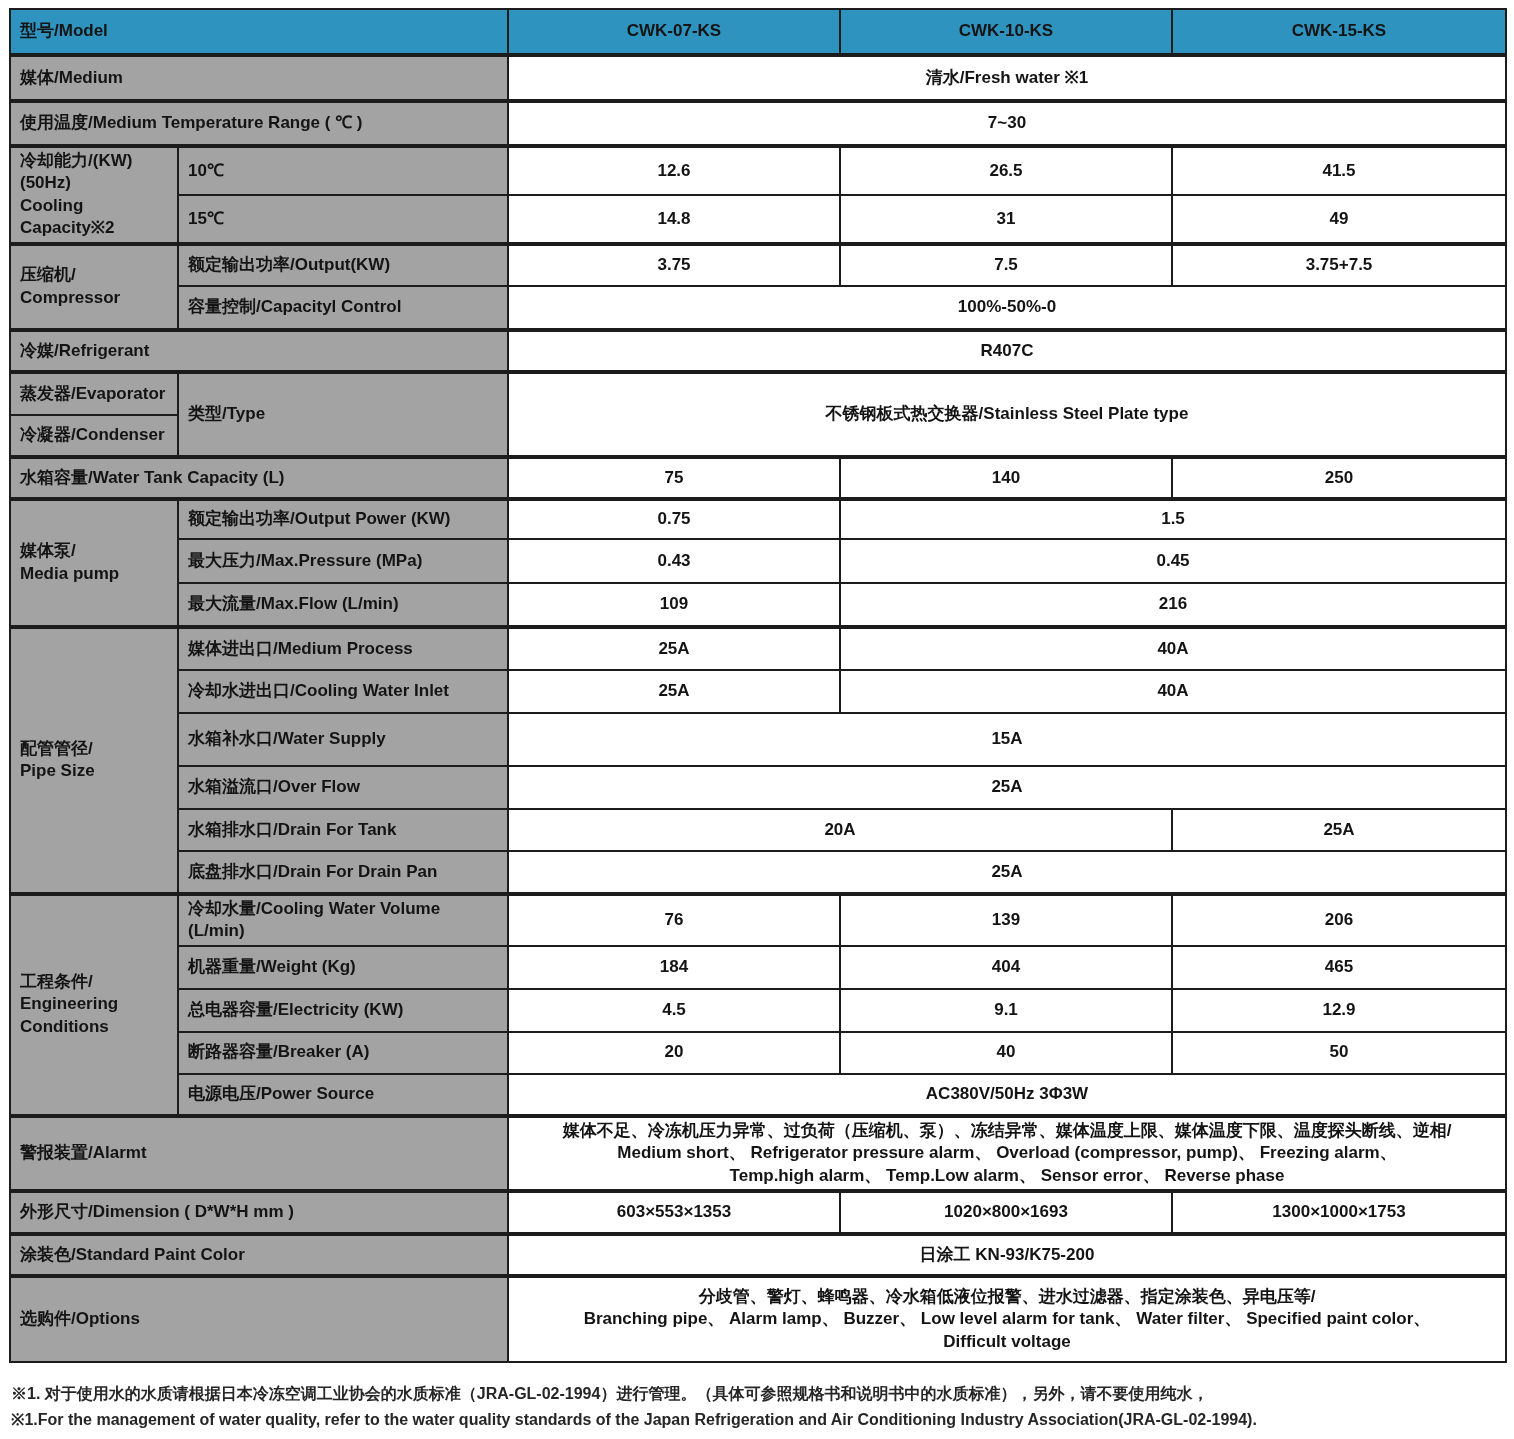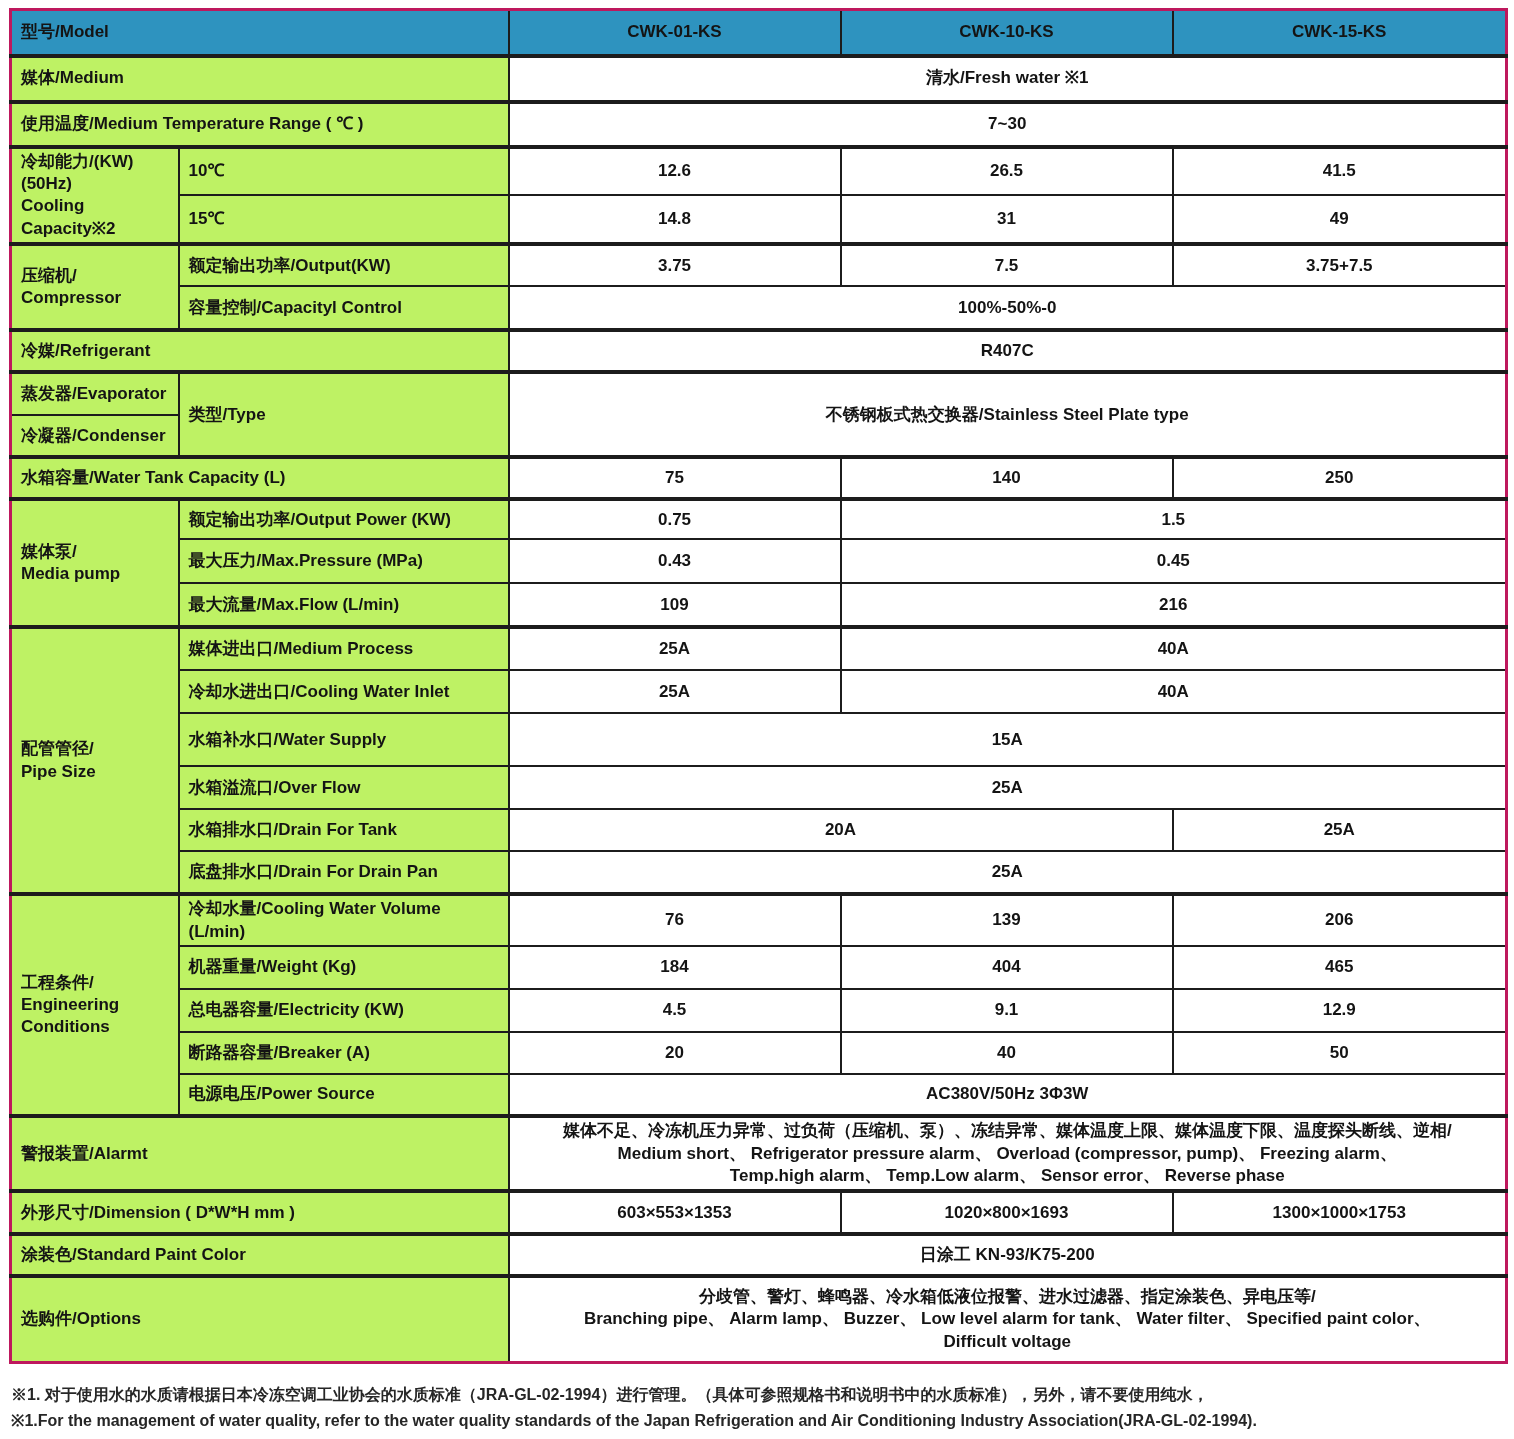--- a/index.html
+++ b/index.html
@@ -13,34 +13,34 @@
     width: 1514px;
     height: 1439px;
     box-sizing: border-box;
     padding: 8px 9px 0 9px;
     background: #ffffff;
   }
   table.spec {
     border-collapse: collapse;
     table-layout: fixed;
     width: 1496px;
-    border: 3px solid #be185d;
+    border: 1px solid #be185d;
   }
   table.spec td, table.spec th {
     border: 2px solid #1c1c1c;
     padding: 2px 9px;
     font-size: 17px;
     font-weight: 700;
     color: #141414;
     line-height: 1.32;
     overflow: hidden;
     box-sizing: border-box;
   }
   tr.sec > td, tr.sec > th { border-top-width: 4px; }
-  .lbl   { background: #bef264; text-align: left; }
+  .lbl   { background: #a3a3a3; text-align: left; }
   .val   { background: #ffffff; text-align: center; }
   .pre   { white-space: pre-line; }
   th.model-label {
     background: #2e93bf;
     color: #101c27;
     text-align: left;
     font-size: 18px;
   }
   th.model {
     background: #2e93bf;
@@ -69,21 +69,21 @@
       <col style="width:168px">
         <col style="width:330px">
       <col style="width:332px">
         <col style="width:332px">
         <col style="width:334px">
     </colgroup>
     <tbody>
 
       <tr style="height:46px">
         <th class="model-label" colspan="2">型号/Model</th>
-        <th class="model">CWK-01-KS</th>
+        <th class="model">CWK-07-KS</th>
         <th class="model">CWK-10-KS</th>
         <th class="model">CWK-15-KS</th>
       </tr>
 
       <tr class="sec" style="height:46px">
         <td class="lbl" colspan="2">媒体/Medium</td>
         <td class="val" colspan="3">清水/Fresh water ※1</td>
       </tr>
 
       <tr class="sec" style="height:45px">

